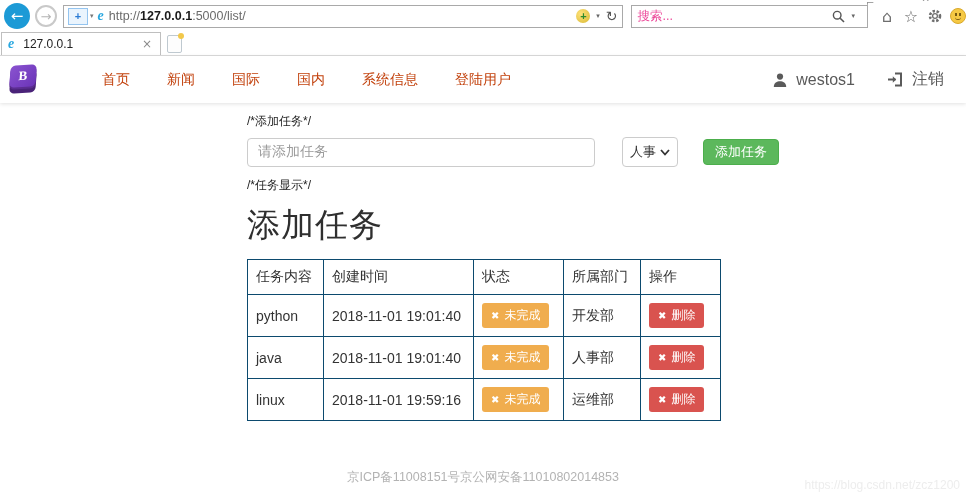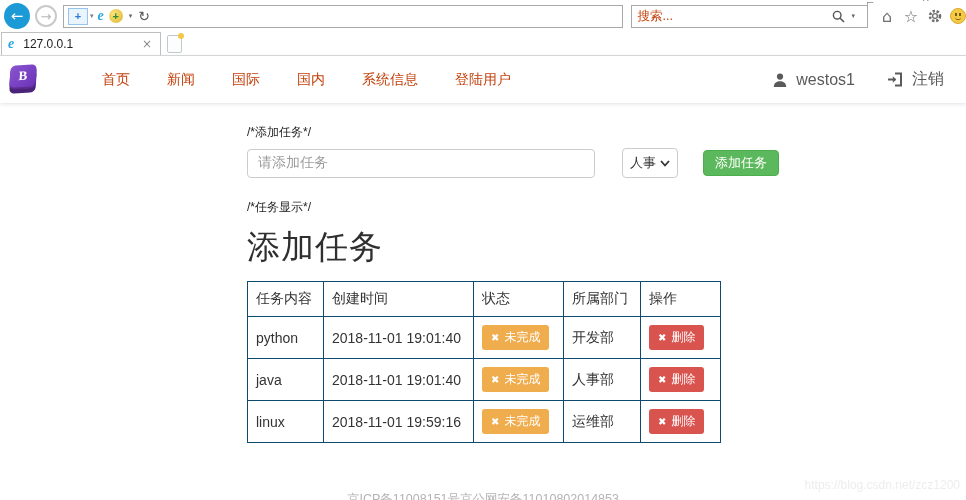--- a/index.html
+++ b/index.html
@@ -15,21 +15,21 @@
   .url-box { display:flex; align-items:center; height:23px; border:1px solid #a9a9a9; background:#fff; margin-left:6px; width:566px; padding:0 4px; }
   .compat-icon { width:20px; height:17px; background:#eaf4fd; border:1px solid #94c4ef; display:flex; align-items:center; justify-content:center; font-size:11px; color:#2b7bd4; font-weight:bold; }
   .compat-caret { font-size:7px; color:#777; margin:0 4px 0 2px; }
   .e-icon { font-style:italic; font-weight:bold; color:#29a8e0; font-size:14px; margin-right:5px; font-family:"Liberation Serif",serif; }
   .url-text { font-size:12.5px; color:#6b6b6b; flex:1; white-space:nowrap; }
   .url-text b { color:#1b1b1b; }
   .site-icon { width:14px; height:14px; border-radius:50%; background:radial-gradient(circle at 35% 35%, #ffe27a, #d8b832); display:flex; align-items:center; justify-content:center; color:#2e8b2e; font-size:11px; font-weight:bold; line-height:1; }
   .small-caret { font-size:7px; color:#666; margin:0 6px; }
   .refresh-ic { font-size:14px; color:#555; }
   .search-box { display:flex; align-items:center; height:23px; border:1px solid #a9a9a9; background:#fff; margin-left:8px; width:240px; padding:0 6px; }
-  .search-ph { font-size:12.5px; color:#c2410c; flex:1; }
+  .search-ph { font-size:12.5px; color:#ec4899; flex:1; }
   .chrome-icons { display:flex; align-items:center; margin-left:10px; gap:6px; }
   .ch-ic { width:18px; height:18px; display:flex; align-items:center; justify-content:center; color:#6e6e6e; font-size:16px; }
   .smiley { width:16px; height:16px; border-radius:50%; background:#f6c944; border:1px solid #d9a92c; position:relative; }
   .smiley::before, .smiley::after { content:""; position:absolute; width:2px; height:3px; background:#7a5c10; top:4px; }
   .smiley::before { left:4px; } .smiley::after { right:4px; }
   .smiley i { position:absolute; left:4px; right:4px; bottom:3px; height:3px; border-bottom:1.5px solid #7a5c10; border-radius:0 0 6px 6px; }
   .win-hint { position:absolute; top:-3px; right:14px; color:#8a8a8a; font-size:10px; letter-spacing:22px; }
 
   
   .tab-row { height:24px; background:#fff; border-bottom:1px solid #dcdcdc; display:flex; align-items:flex-end; }
@@ -46,21 +46,21 @@
   .logo .layer2 { top:6px; background:#4a2378; }
   .logo .face { position:absolute; left:2px; top:0; width:26px; height:22px; background:linear-gradient(135deg,#8a53d0,#6b34b8); border-radius:5px; transform:skewX(-8deg) rotate(-4deg); display:flex; align-items:center; justify-content:center; color:#fff; font-weight:bold; font-size:13px; font-family:"Liberation Serif",serif; }
   .nav-links { display:flex; margin-left:62px; gap:37px; }
   .nav-link { font-size:14px; color:#c2410c; cursor:pointer; white-space:nowrap; }
   .nav-right { margin-left:auto; display:flex; align-items:center; margin-right:22px; gap:10px; }
   .user-group, .logout-group { display:flex; align-items:center; gap:8px; color:#5a5a5a; font-size:16px; }
   .logout-group { margin-left:22px; }
 
   
   .content { padding-left:247px; }
-  .code-comment { font-size:12px; color:#1f1f1f; margin-top:21px; }
+  .code-comment { font-size:12px; color:#1f1f1f; margin-top:10px; }
   .form-row { display:flex; align-items:center; margin-top:7px; }
   .task-input { width:348px; height:29px; border:1px solid #ccc; border-radius:4px; padding:0 10px; font-size:14px; color:#333; outline:none; font-family:Liberation Serif, serif; }
   .task-input::placeholder { color:#9c9c9c; }
   .dept-select { width:56px; height:30px; border:1px solid #ccc; border-radius:4px; margin-left:27px; display:flex; align-items:center; justify-content:center; gap:4px; font-size:13px; color:#333; cursor:pointer; background:#fff; }
   .add-btn { height:26px; margin-left:25px; background:#5cb85c; border:1px solid #4cae4c; border-radius:4px; color:#fff; font-size:13px; padding:0 11px; cursor:pointer; font-family:inherit; }
   .page-title { font-size:33px; font-weight:500; color:#2f2f2f; margin-top:9px; letter-spacing:1px; }
   .task-table { border-collapse:collapse; margin-top:11px; }
   .task-table th, .task-table td { border:1px solid #0c4a6e; padding:8px; font-size:14px; text-align:left; font-weight:400; color:#333; vertical-align:middle; }
   .col-content{width:76px;} .col-created{width:150px;} .col-status{width:90px;} .col-dept{width:77px;} .col-op{width:80px;}
   .task-table td { height:38px; }
@@ -85,20 +85,21 @@
   <div class="nav-btn fwd-btn glyph">
       <span>→</span>
     </div>
 
   <div class="url-box">
     <span class="compat-icon">
         <span>+</span>
       </span>
     <span class="compat-caret glyph">▾</span>
     <span class="e-icon">e</span>
+    <span class="url-text"><span>http://</span><b>127.0.0.1</b><span>:5000/list/</span></span>
     <span class="site-icon">
         <span>+</span>
       </span>
     <span class="small-caret glyph">▾</span>
     <span class="refresh-ic glyph">↻</span>
   </div>
 
   <div class="search-box">
     <span class="search-ph">搜索...</span>
     <svg width="13" height="13" viewBox="0 0 13 13">

